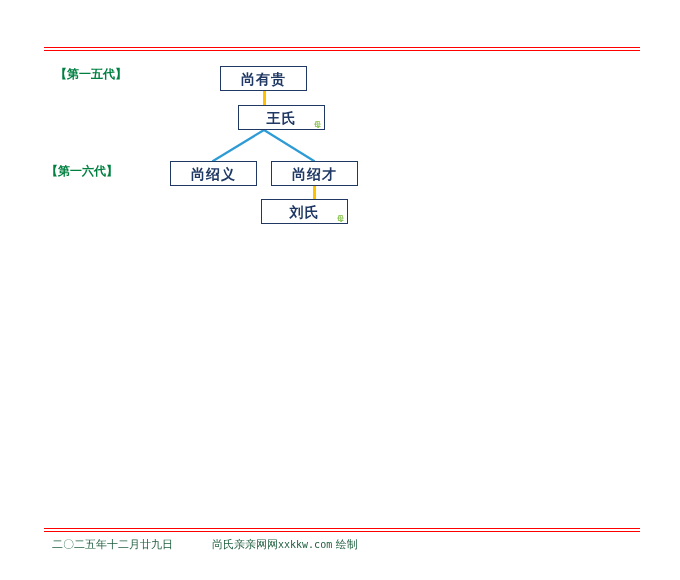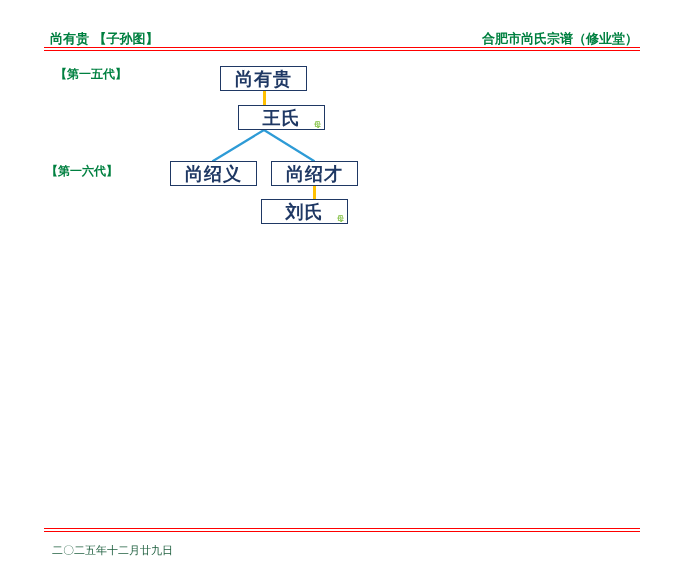--- a/index.html
+++ b/index.html
@@ -75,21 +75,21 @@
     height: 25px;
     width: 87px;
     z-index: 3;
   }
   .node-name {
     position: absolute;
     left: 0; right: 0;
     top: 50%;
     transform: translateY(-50%);
     text-align: center;
-    font-size: 18px;
+    font-size: 14px;
     font-weight: bold;
     color: #1f3864;
     line-height: 1;
     white-space: nowrap;
     letter-spacing: 1px;
   }
   .node-mark {
     position: absolute;
     right: 3px;
     bottom: 0px;
@@ -115,38 +115,33 @@
     pointer-events: none;
   }
 
   
   .footer-date, .footer-site {
     position: absolute;
     top: 537px;
     font-size: 11px;
     color: #1f5f3f;
     white-space: nowrap;
-    margin-top: 6px;
   }
   .footer-date { left: 52px; }
   .footer-site { left: 212px; }
   .footer-site .dom {
     font-family: "DejaVu Sans Mono", "Liberation Mono", monospace;
     font-size: 10px;
   }
 </style>
 </head>
 <body>
 
 <div class="page">
 
-  <div class="header">
-    <span class="header-left">尚有贵 【子孙图】</span>
-    <span class="header-right">合肥市尚氏宗谱（修业堂）</span>
-  </div>
   <div class="rule-double rule-header"></div>
 
   <div class="gen-label" style="left:55px; top:66px;text-align:right;">【第一五代】</div>
   <div class="gen-label" style="left:46px; top:163px;">【第一六代】</div>
 
   <div class="conn-v" style="left:263px; top:90px; height:16px;"></div>
   <div class="conn-v" style="left:313px; top:185px; height:15px;"></div>
 
   <svg class="conn-svg" viewBox="0 0 680 580">
     <line x1="264" y1="130" x2="213" y2="161" stroke="#2e9bd6" stroke-width="2.2" stroke-linecap="round"></line>
@@ -175,14 +170,17 @@
 
   <div class="node" style="left:261px; top:199px;">
     <span class="node-name">刘氏</span>
     <span class="node-mark">母</span>
   </div>
 
   <div class="rule-double rule-footer"></div>
 
   <div class="footer-date">二〇二五年十二月廿九日</div>
 
+  <div class="footer-site">
+    <span>尚氏亲亲网网</span><span class="dom">xxkkw.com</span> <span>绘制</span>
+  </div>
 
 </div>
 
 </body></html>

